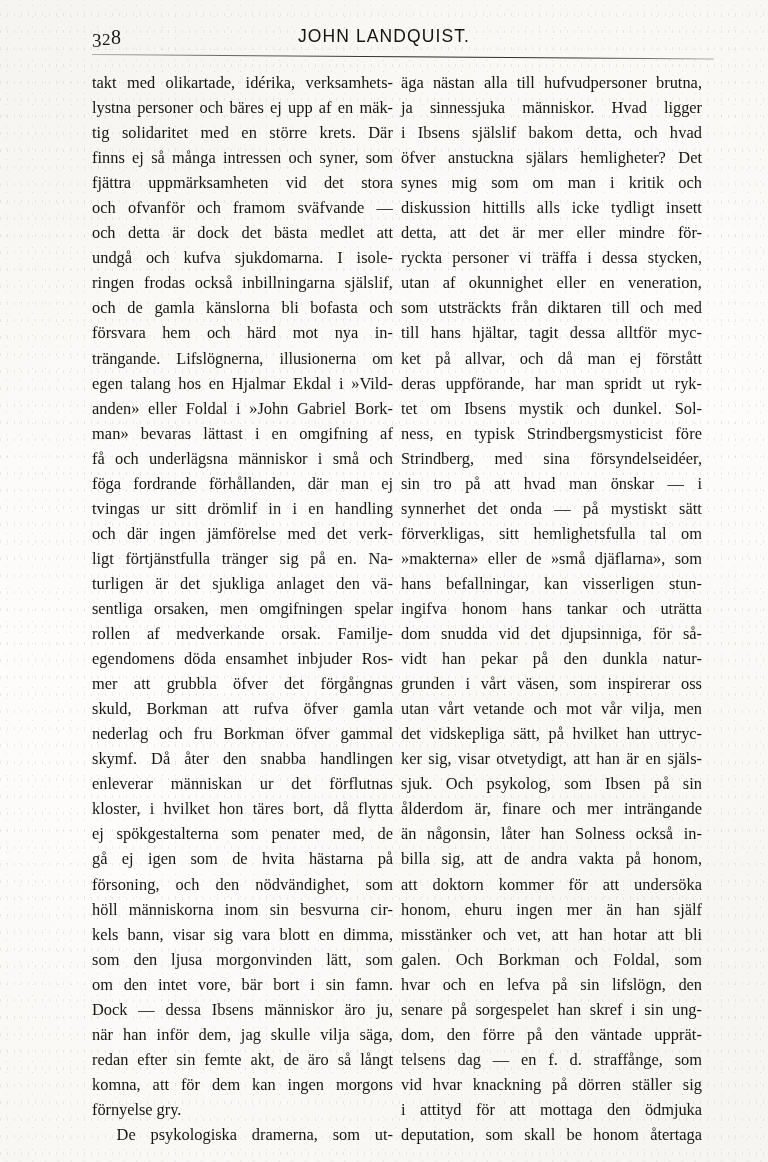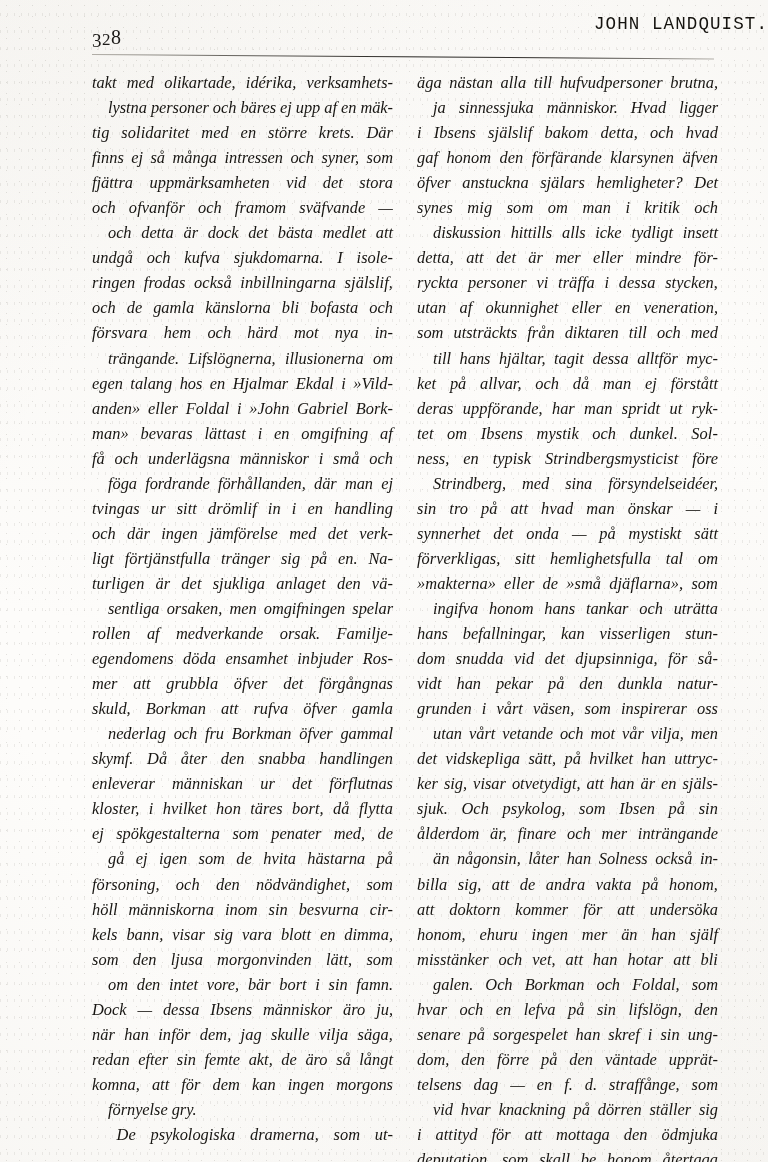--- a/index.html
+++ b/index.html
@@ -56,26 +56,26 @@
     font-family: "Liberation Serif", "DejaVu Serif", serif;
   }
   
   #folio .os3 { position: relative; top: 3px; font-size: 19px; }
   #folio .os2 { position: relative; top: 1px; font-size: 17px; }
   #folio .os8 { position: relative; top: 0px; font-size: 20px; }
 
   #running-head {
     position: absolute;
     left: 0; right: 0;
-    top: 14px;
-    text-align: right;
+    top: 26px;
+    text-align: center;
     font-size: 17.5px;
     letter-spacing: 1.1px;
     color: #15130f;
-    font-family: Liberation Mono, monospace;
+    font-family: Liberation Sans, sans-serif;
   }
 
   #rule {
     position: absolute;
     left: 92px;
     top: 54px;
     width: 622px;
     height: 1px;
     background: linear-gradient(90deg,
        rgba(120,115,105,.55) 0%,
@@ -88,22 +88,21 @@
   }
 
   
   #body-area {
     position: absolute;
     left: 92px;
     top: 70px;
     width: 626px;
     height: 1010px;
     display: flex;
-    gap: 24px;
-    font-style: italic;
+    gap: 8px;
   }
   .col {
     width: 301px;
     font-size: 16.4px;
     line-height: 25.05px;
     color: #171512;
     text-align: justify;
     text-justify: inter-word;
     -webkit-hyphens: none;
     hyphens: none;
@@ -120,21 +119,21 @@
     white-space: nowrap;
   }
   .ln.last {
     text-align-last: left;
   }
   .ln.ind {
     text-indent: 1.5em;
   }
   
   .ln:nth-child(3n)   { letter-spacing: .004em; }
-  .ln:nth-child(5n+2) { letter-spacing: -.003em; margin-left: 16px; }
+  .ln:nth-child(5n+2) { letter-spacing: -.003em; }
 </style>
 </head>
 <body>
 
 <div id="page">
 
   <div id="header">
     <div id="folio"><span class="os3">3</span><span class="os2">2</span><span class="os8">8</span></div>
     <div id="running-head">JOHN  LANDQUIST.</div>
     <div id="rule"></div>
@@ -188,40 +187,39 @@
         </p>
         <p>
           <span class="ln ind">De psykologiska dramerna, som ut-</span>
         </p>
       </div>
     <div class="col" id="col-right">
         <p>
           <span class="ln">äga nästan alla till hufvudpersoner brutna,</span>
           <span class="ln">ja sinnessjuka människor.  Hvad ligger</span>
           <span class="ln">i Ibsens själslif bakom detta, och hvad</span>
-          <span class="ln">gaf honom den förfärande klarsynen äfven</span>
           <span class="ln">öfver anstuckna själars hemligheter?  Det</span>
           <span class="ln">synes mig som om man i kritik och</span>
           <span class="ln">diskussion hittills alls icke tydligt insett</span>
           <span class="ln">detta, att det är mer eller mindre för-</span>
           <span class="ln">ryckta personer vi träffa i dessa stycken,</span>
           <span class="ln">utan af okunnighet eller en veneration,</span>
           <span class="ln">som utsträckts från diktaren till och med</span>
           <span class="ln">till hans hjältar, tagit dessa alltför myc-</span>
           <span class="ln">ket på allvar, och då man ej förstått</span>
           <span class="ln">deras uppförande, har man spridt ut ryk-</span>
           <span class="ln">tet om Ibsens mystik och dunkel.  Sol-</span>
           <span class="ln">ness, en typisk Strindbergsmysticist före</span>
           <span class="ln">Strindberg, med sina försyndelseidéer,</span>
           <span class="ln">sin tro på att hvad man önskar — i</span>
           <span class="ln">synnerhet det onda — på mystiskt sätt</span>
           <span class="ln">förverkligas, sitt hemlighetsfulla tal om</span>
           <span class="ln">»makterna» eller de »små djäflarna», som</span>
+          <span class="ln">hans befallningar, kan visserligen stun-</span>
           <span class="ln">ingifva honom hans tankar och uträtta</span>
-          <span class="ln">hans befallningar, kan visserligen stun-</span>
           <span class="ln">dom snudda vid det djupsinniga, för så-</span>
           <span class="ln">vidt han pekar på den dunkla natur-</span>
           <span class="ln">grunden i vårt väsen, som inspirerar oss</span>
           <span class="ln">utan vårt vetande och mot vår vilja, men</span>
           <span class="ln">det vidskepliga sätt, på hvilket han uttryc-</span>
           <span class="ln">ker sig, visar otvetydigt, att han är en själs-</span>
           <span class="ln">sjuk.  Och psykolog, som Ibsen på sin</span>
           <span class="ln">ålderdom är, finare och mer inträngande</span>
           <span class="ln">än någonsin, låter han Solness också in-</span>
           <span class="ln">billa sig, att de andra vakta på honom,</span>

